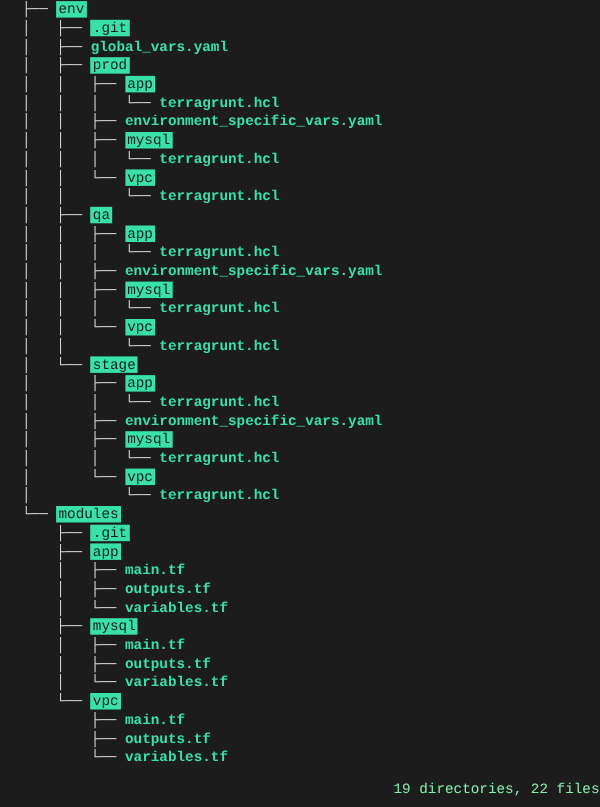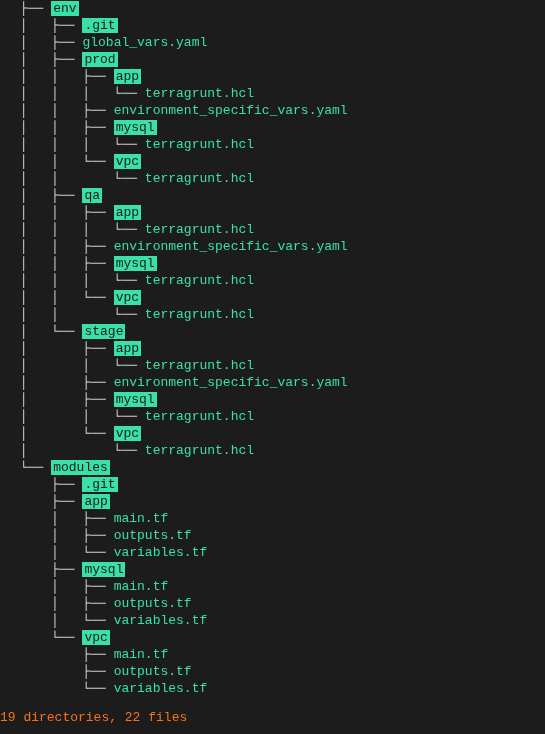--- a/index.html
+++ b/index.html
@@ -11,20 +11,20 @@
     line-height: 17px;
     padding: 0;
     width: 545px;
     height: 734px;
     overflow: hidden;
   }
   .tree { white-space: pre; }
   .row { display: block; padding-left: 20px; }
   .connector { color: #d8d8d8; }
   .dir { background: #3ae0a9; color: #1c1c1c; padding: 0 2px; }
-  .file { color: #3ae0a9; font-weight: normal; }
-  .summary { color: #f97316; margin-top: 12px; }
+  .file { color: #3ae0a9; font-weight: bold; }
+  .summary { color: #86efac; margin-top: 12px; text-align: right; }
 </style>
 </head>
 <body>
 
 <div class="tree" id="tree"><span class="row"><span class="connector">├── </span><span class="dir">env</span></span><span class="row"><span class="connector">│   ├── </span><span class="dir">.git</span></span><span class="row"><span class="connector">│   ├── </span><span class="file">global_vars.yaml</span></span><span class="row"><span class="connector">│   ├── </span><span class="dir">prod</span></span><span class="row"><span class="connector">│   │   ├── </span><span class="dir">app</span></span><span class="row"><span class="connector">│   │   │   └── </span><span class="file">terragrunt.hcl</span></span><span class="row"><span class="connector">│   │   ├── </span><span class="file">environment_specific_vars.yaml</span></span><span class="row"><span class="connector">│   │   ├── </span><span class="dir">mysql</span></span><span class="row"><span class="connector">│   │   │   └── </span><span class="file">terragrunt.hcl</span></span><span class="row"><span class="connector">│   │   └── </span><span class="dir">vpc</span></span><span class="row"><span class="connector">│   │       └── </span><span class="file">terragrunt.hcl</span></span><span class="row"><span class="connector">│   ├── </span><span class="dir">qa</span></span><span class="row"><span class="connector">│   │   ├── </span><span class="dir">app</span></span><span class="row"><span class="connector">│   │   │   └── </span><span class="file">terragrunt.hcl</span></span><span class="row"><span class="connector">│   │   ├── </span><span class="file">environment_specific_vars.yaml</span></span><span class="row"><span class="connector">│   │   ├── </span><span class="dir">mysql</span></span><span class="row"><span class="connector">│   │   │   └── </span><span class="file">terragrunt.hcl</span></span><span class="row"><span class="connector">│   │   └── </span><span class="dir">vpc</span></span><span class="row"><span class="connector">│   │       └── </span><span class="file">terragrunt.hcl</span></span><span class="row"><span class="connector">│   └── </span><span class="dir">stage</span></span><span class="row"><span class="connector">│       ├── </span><span class="dir">app</span></span><span class="row"><span class="connector">│       │   └── </span><span class="file">terragrunt.hcl</span></span><span class="row"><span class="connector">│       ├── </span><span class="file">environment_specific_vars.yaml</span></span><span class="row"><span class="connector">│       ├── </span><span class="dir">mysql</span></span><span class="row"><span class="connector">│       │   └── </span><span class="file">terragrunt.hcl</span></span><span class="row"><span class="connector">│       └── </span><span class="dir">vpc</span></span><span class="row"><span class="connector">│           └── </span><span class="file">terragrunt.hcl</span></span><span class="row"><span class="connector">└── </span><span class="dir">modules</span></span><span class="row"><span class="connector">    ├── </span><span class="dir">.git</span></span><span class="row"><span class="connector">    ├── </span><span class="dir">app</span></span><span class="row"><span class="connector">    │   ├── </span><span class="file">main.tf</span></span><span class="row"><span class="connector">    │   ├── </span><span class="file">outputs.tf</span></span><span class="row"><span class="connector">    │   └── </span><span class="file">variables.tf</span></span><span class="row"><span class="connector">    ├── </span><span class="dir">mysql</span></span><span class="row"><span class="connector">    │   ├── </span><span class="file">main.tf</span></span><span class="row"><span class="connector">    │   ├── </span><span class="file">outputs.tf</span></span><span class="row"><span class="connector">    │   └── </span><span class="file">variables.tf</span></span><span class="row"><span class="connector">    └── </span><span class="dir">vpc</span></span><span class="row"><span class="connector">        ├── </span><span class="file">main.tf</span></span><span class="row"><span class="connector">        ├── </span><span class="file">outputs.tf</span></span><span class="row"><span class="connector">        └── </span><span class="file">variables.tf</span></span></div>
 <div class="summary">19 directories, 22 files</div>
 
 </body></html>

